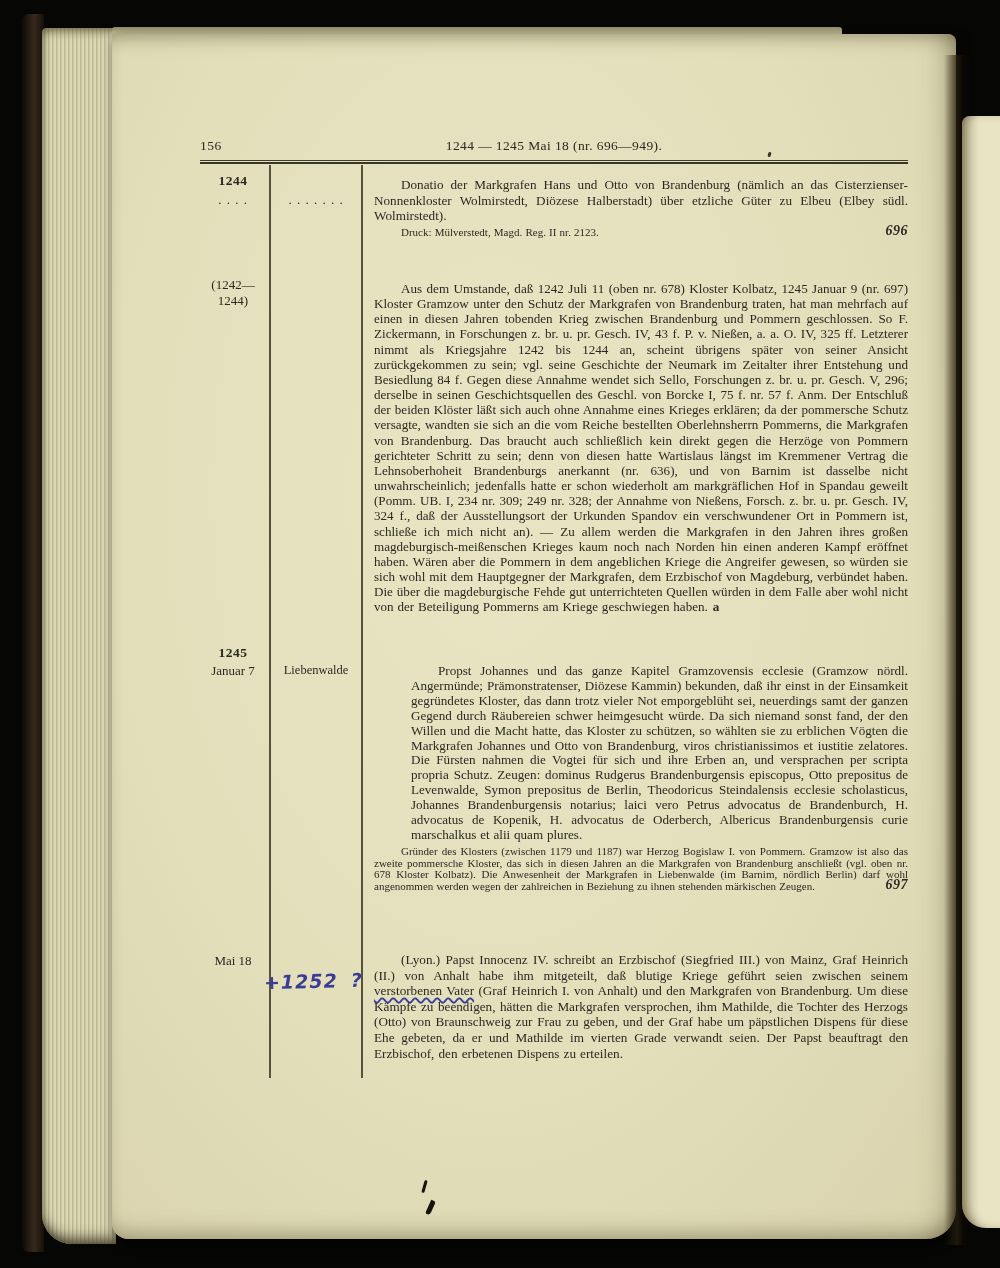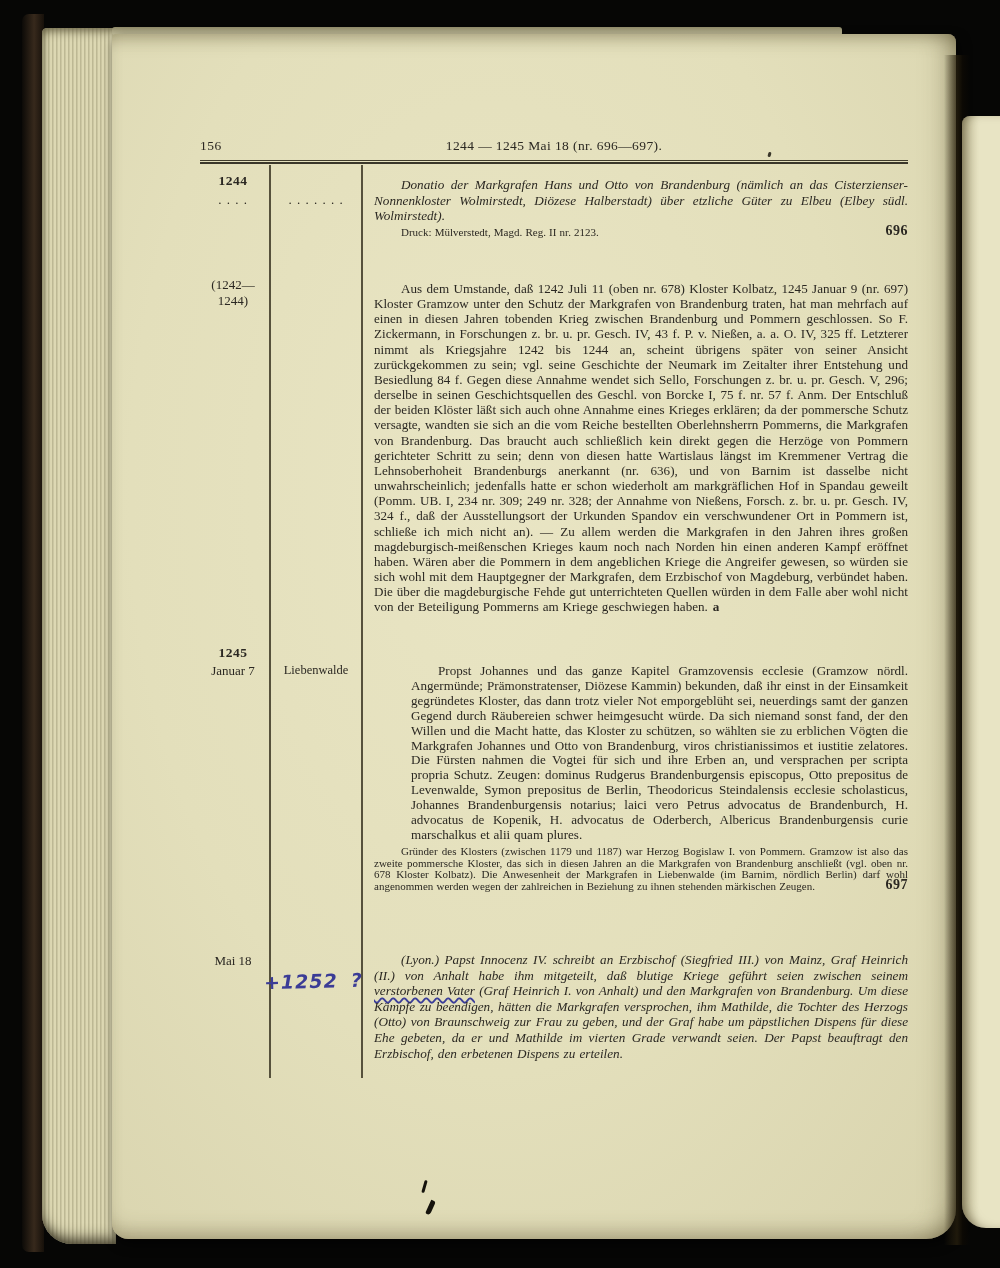--- a/index.html
+++ b/index.html
@@ -66,26 +66,26 @@
   .vline-2 { left:249px; }
 
   .m-col1 { position:absolute; left:84px; width:74px; text-align:center; font-size:13px; }
   .m-col2 { position:absolute; left:159px; width:90px; text-align:center; font-size:12.5px; }
   .m-bold { font-weight:bold; font-size:13.5px; letter-spacing:.5px; }
   .m-dots { letter-spacing:1px; font-size:13px; }
 
   .text-col { position:absolute; left:262px; width:534px; }
   .j { text-align:justify; }
   .indent { text-indent:27px; }
-  .regest { font-size:13.2px; line-height:15.6px; word-spacing:.06em;font-style:italic; }
+  .regest { font-size:13.2px; line-height:15.6px; word-spacing:.06em; }
   .commentary-main { font-size:13.1px; line-height:15.15px; word-spacing:.04em; }
   .regest-tight { font-size:13.1px; line-height:14.9px; word-spacing:.04em;margin-left:37px; }
   .small-print { font-size:11px; line-height:11.8px; word-spacing:.04em; }
   .small-group { position:relative; margin-top:3px; }
-  .entry-number { position:absolute; right:0; bottom:0; font-weight:bold; font-size:14px; letter-spacing:.5px; }
+  .entry-number { position:absolute; right:0; bottom:0; font-weight:bold; font-size:14px; letter-spacing:.5px;font-style:italic; }
   .fnmark { font-weight:bold; margin-left:5px; }
 
   
   .handwritten {
     position:absolute; left:152px; top:936px; width:100px;
     display:flex; align-items:baseline; gap:13px;
     font-family:"DejaVu Sans","Liberation Sans",sans-serif;
     font-style:italic; font-weight:bold; font-size:19px;
     color:#3b3c96; letter-spacing:1px;
     transform:rotate(-1.5deg);
@@ -107,21 +107,21 @@
 </head>
 <body>
 
 <div class="binding"></div>
 <div class="stack-left"></div>
 <div class="top-edge-strip"></div>
 
 <div class="main-page">
 
   <div class="header-pageno">156</div>
-  <div class="header-title">1244 — 1245 Mai 18 (nr. 696—697).</div>
+  <div class="header-title">1244 — 1245 Mai 18 (nr. 696—949).</div>
   <div class="double-rule"></div>
   <div class="ink-mark ink-c"></div>
 
   <div class="vline vline-1"></div>
   <div class="vline vline-2"></div>
 
   <div class="m-col1 m-bold" style="top:139px">1244</div>
   <div class="m-col1 m-dots" style="top:158px">. . . .</div>
   <div class="m-col2 m-dots" style="top:158px">. . . . . . .</div>
 

